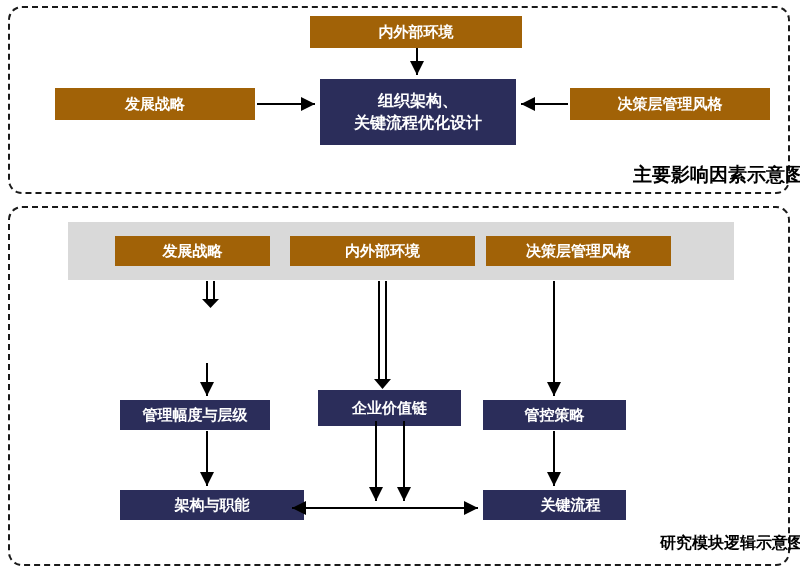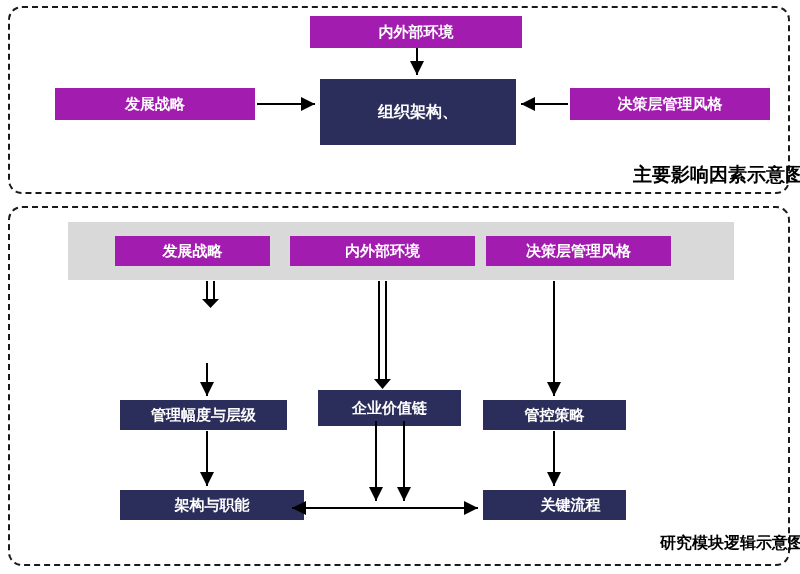--- a/index.html
+++ b/index.html
@@ -3,21 +3,21 @@
 <meta charset="utf-8">
 <style>
   * { margin:0; padding:0; box-sizing:border-box; }
   html,body { background:#ffffff; }
   body { font-family:"Liberation Sans","DejaVu Sans",sans-serif; }
   .page { position:relative; width:800px; height:574px; background:#ffffff; overflow:hidden; }
   .panel { position:absolute; border:2px dashed #1a1a1a; border-radius:14px; background:transparent; }
   .band { position:absolute; background:#d9d9d9; }
   .box { position:absolute; display:flex; flex-direction:column; align-items:center; justify-content:center;
          color:#ffffff; font-weight:bold; text-align:center; font-size:15px; line-height:1.35; }
-  .blue { background:#a21caf; }
+  .blue { background:#a16207; }
   .navy { background:#2b2d5a; }
   .caption { position:absolute; left:4px; width:100%; text-align:right; font-weight:bold; color:#000000; }
   .caption-top { top:162px; font-size:19px; }
   .caption-bottom { top:533px; font-size:16px; }
   svg.arrows { position:absolute; left:0; top:0; pointer-events:none; }
 </style>
 </head>
 <body>
 
 <div class="page">
@@ -27,20 +27,21 @@
   <div class="box blue" style="left:310px;top:16px;width:212px;height:32px;">
     <span>内外部环境</span>
   </div>
 
   <div class="box blue" style="left:55px;top:88px;width:200px;height:32px;">
     <span>发展战略</span>
   </div>
 
   <div class="box navy" style="left:320px;top:79px;width:196px;height:66px;font-size:16px;text-align:right;">
     <span>组织架构、</span>
+    <span>关键流程优化设计</span>
   </div>
 
   <div class="box blue" style="left:570px;top:88px;width:200px;height:32px;">
     <span>决策层管理风格</span>
   </div>
 
   <div class="caption caption-top">主要影响因素示意图</div>
 
   <div class="panel" style="left:8px;top:206px;width:782px;height:360px;"></div>
 
@@ -50,21 +51,21 @@
     <span>发展战略</span>
   </div>
   <div class="box blue" style="left:290px;top:236px;width:185px;height:30px;">
     <span>内外部环境</span>
   </div>
   <div class="box blue" style="left:486px;top:236px;width:185px;height:30px;">
     <span>决策层管理风格</span>
   </div>
 
 
-  <div class="box navy" style="left:120px;top:400px;width:167px;height:30px;">
+  <div class="box navy" style="left:120px;top:400px;width:150px;height:30px;">
     <span>管理幅度与层级</span>
   </div>
 
   <div class="box navy" style="left:120px;top:490px;width:184px;height:30px;">
     <span>架构与职能</span>
   </div>
 
   <div class="box navy" style="left:318px;top:390px;width:143px;height:36px;">
     <span>企业价值链</span>
   </div>

